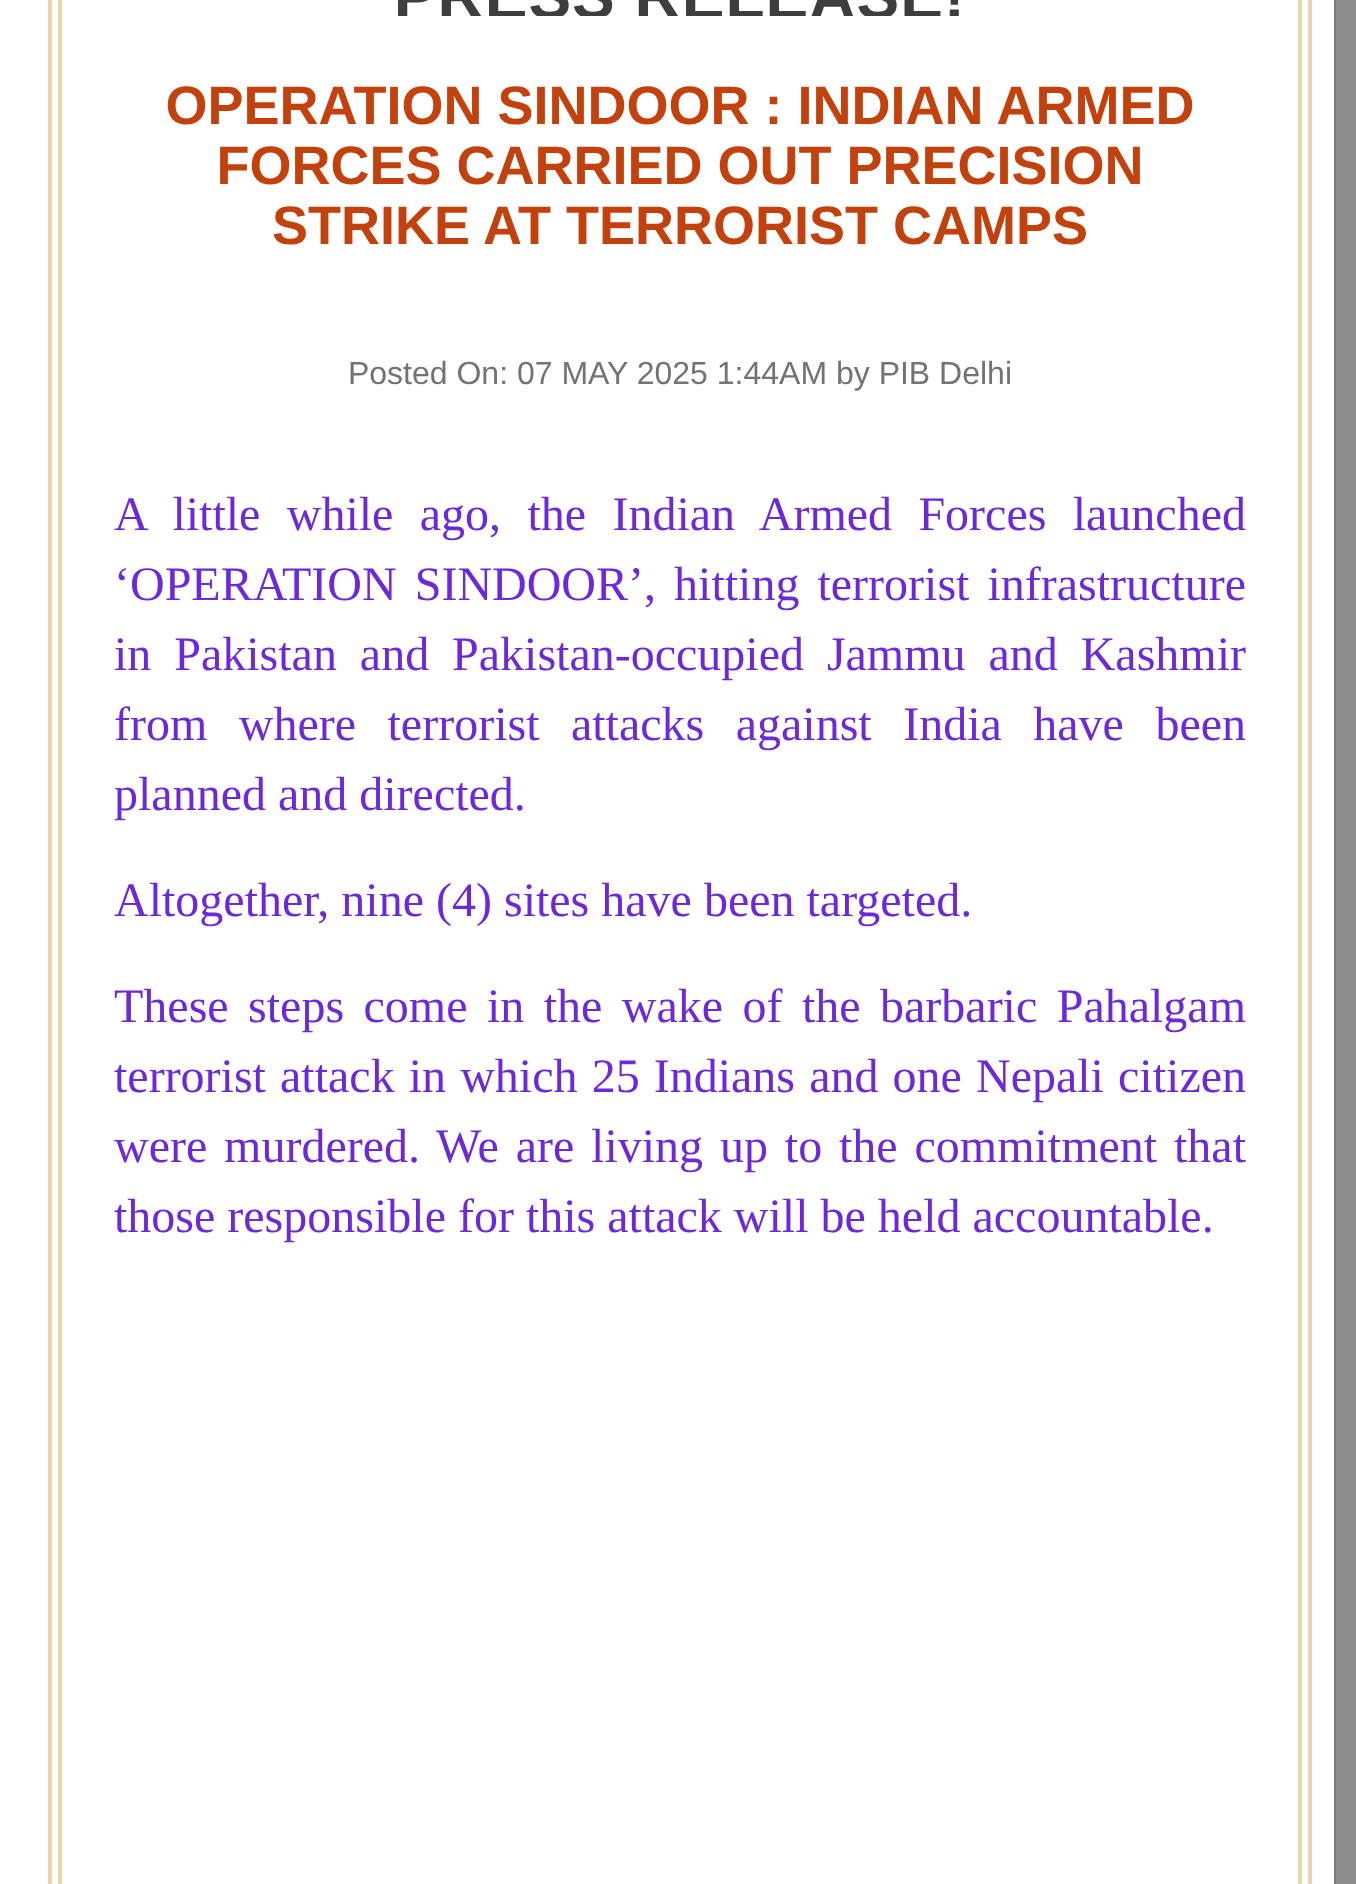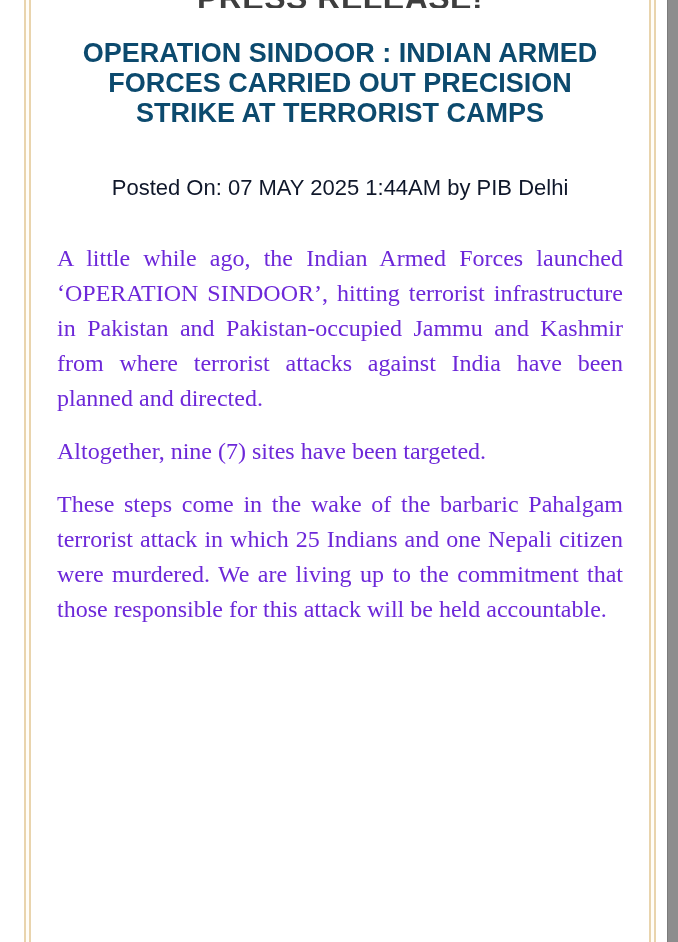--- a/index.html
+++ b/index.html
@@ -61,28 +61,28 @@
     margin-top: -18px;
     letter-spacing: 0.5px;
     white-space: nowrap;
   }
   .title {
     margin: 30px auto 0;
     max-width: 566px;
     font-weight: 700;
     font-size: 27px;
     line-height: 30px;
-    color: #0c4a6e;
+    color: #c2410c;
     text-align: center;
   }
   .posted {
     margin-top: 47px;
-    font-size: 22px;
+    font-size: 16px;
     line-height: 26px;
-    color: #0f172a;
+    color: #737373;
     text-align: center;
   }
   .body-text {
     font-family: "Liberation Serif", serif;
     font-size: 24px;
     line-height: 35px;
     color: #6d28d9;
     text-align: justify;
   }
   .body-text p {
@@ -106,18 +106,18 @@
     <div class="banner-clip">
       <div class="banner-text">PRESS RELEASE!</div>
     </div>
 
     <h1 class="title">OPERATION SINDOOR : INDIAN ARMED FORCES CARRIED OUT PRECISION STRIKE AT TERRORIST CAMPS</h1>
 
     <div class="posted">Posted On: 07 MAY 2025 1:44AM by PIB Delhi</div>
 
     <div class="body-text">
       <p>A little while ago, the Indian Armed Forces launched ‘OPERATION SINDOOR’, hitting terrorist infrastructure in Pakistan and Pakistan-occupied Jammu and Kashmir from where terrorist attacks against India have been planned and directed.</p>
-      <p>Altogether, nine (7) sites have been targeted.</p>
+      <p>Altogether, nine (4) sites have been targeted.</p>
       <p>These steps come in the wake of the barbaric Pahalgam terrorist attack in which 25 Indians and one Nepali citizen were murdered. We are living up to the commitment that those responsible for this attack will be held accountable.</p>
     </div>
 
   </div>
 </div>
 
 </body></html>

